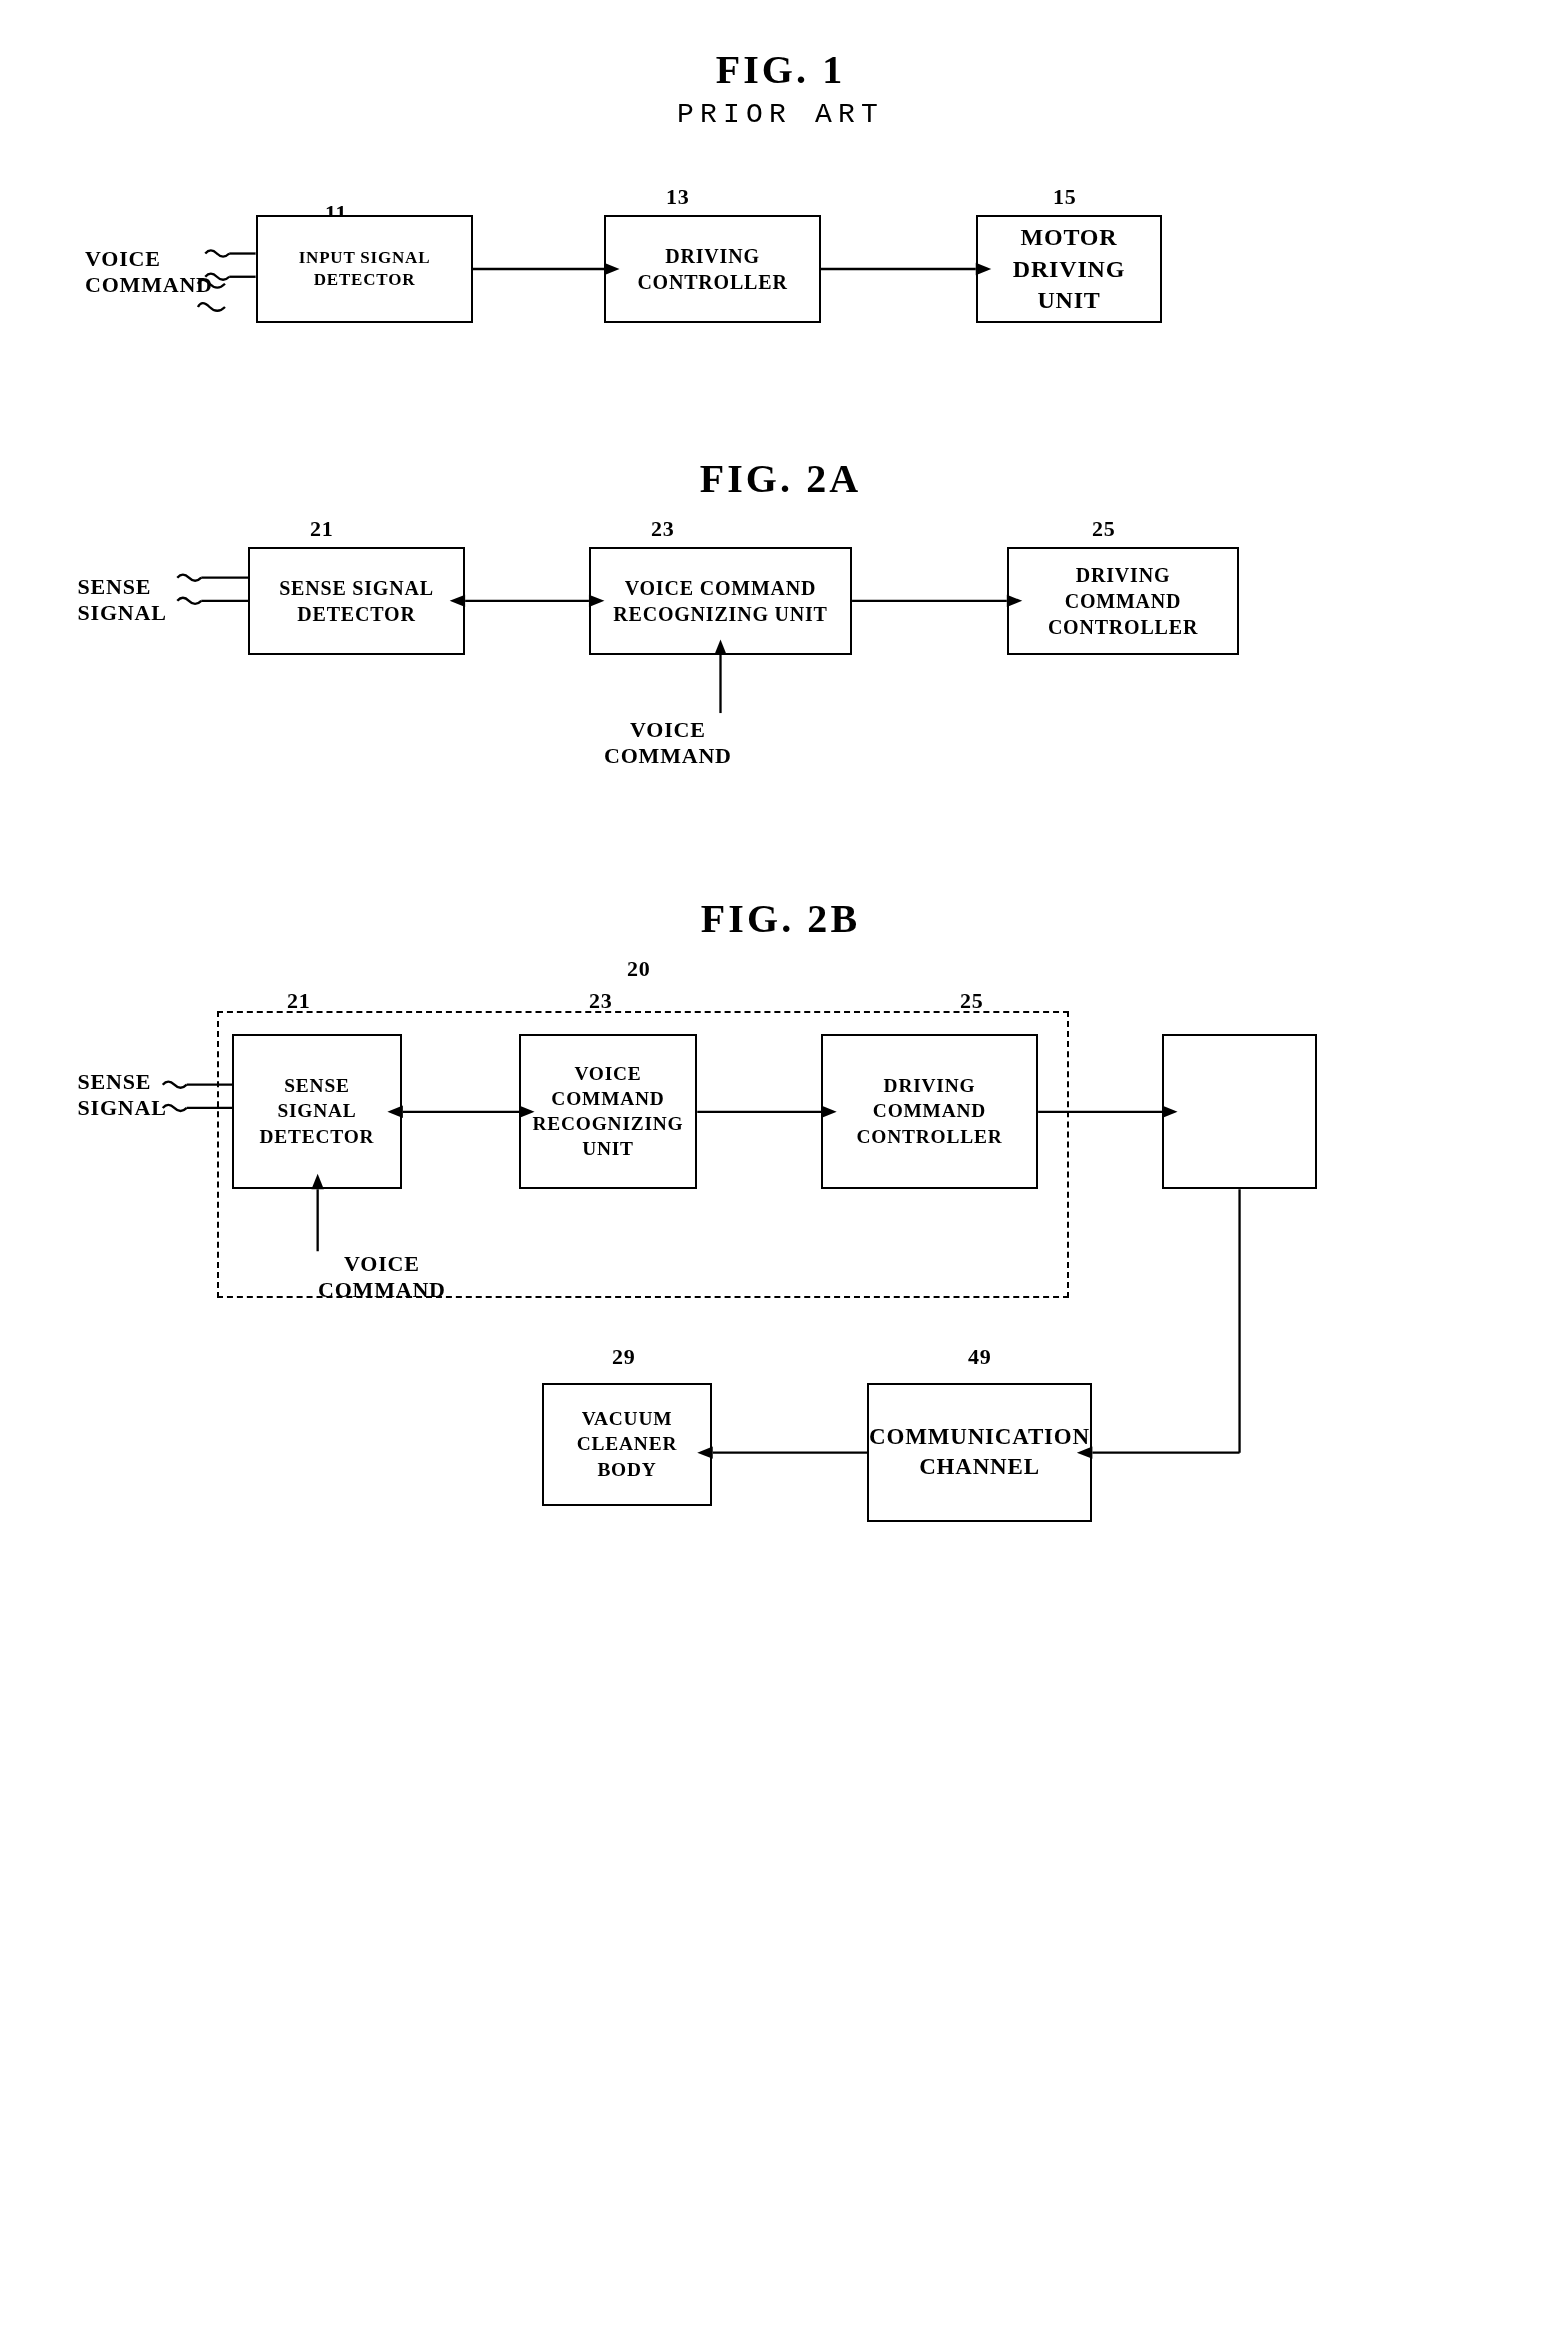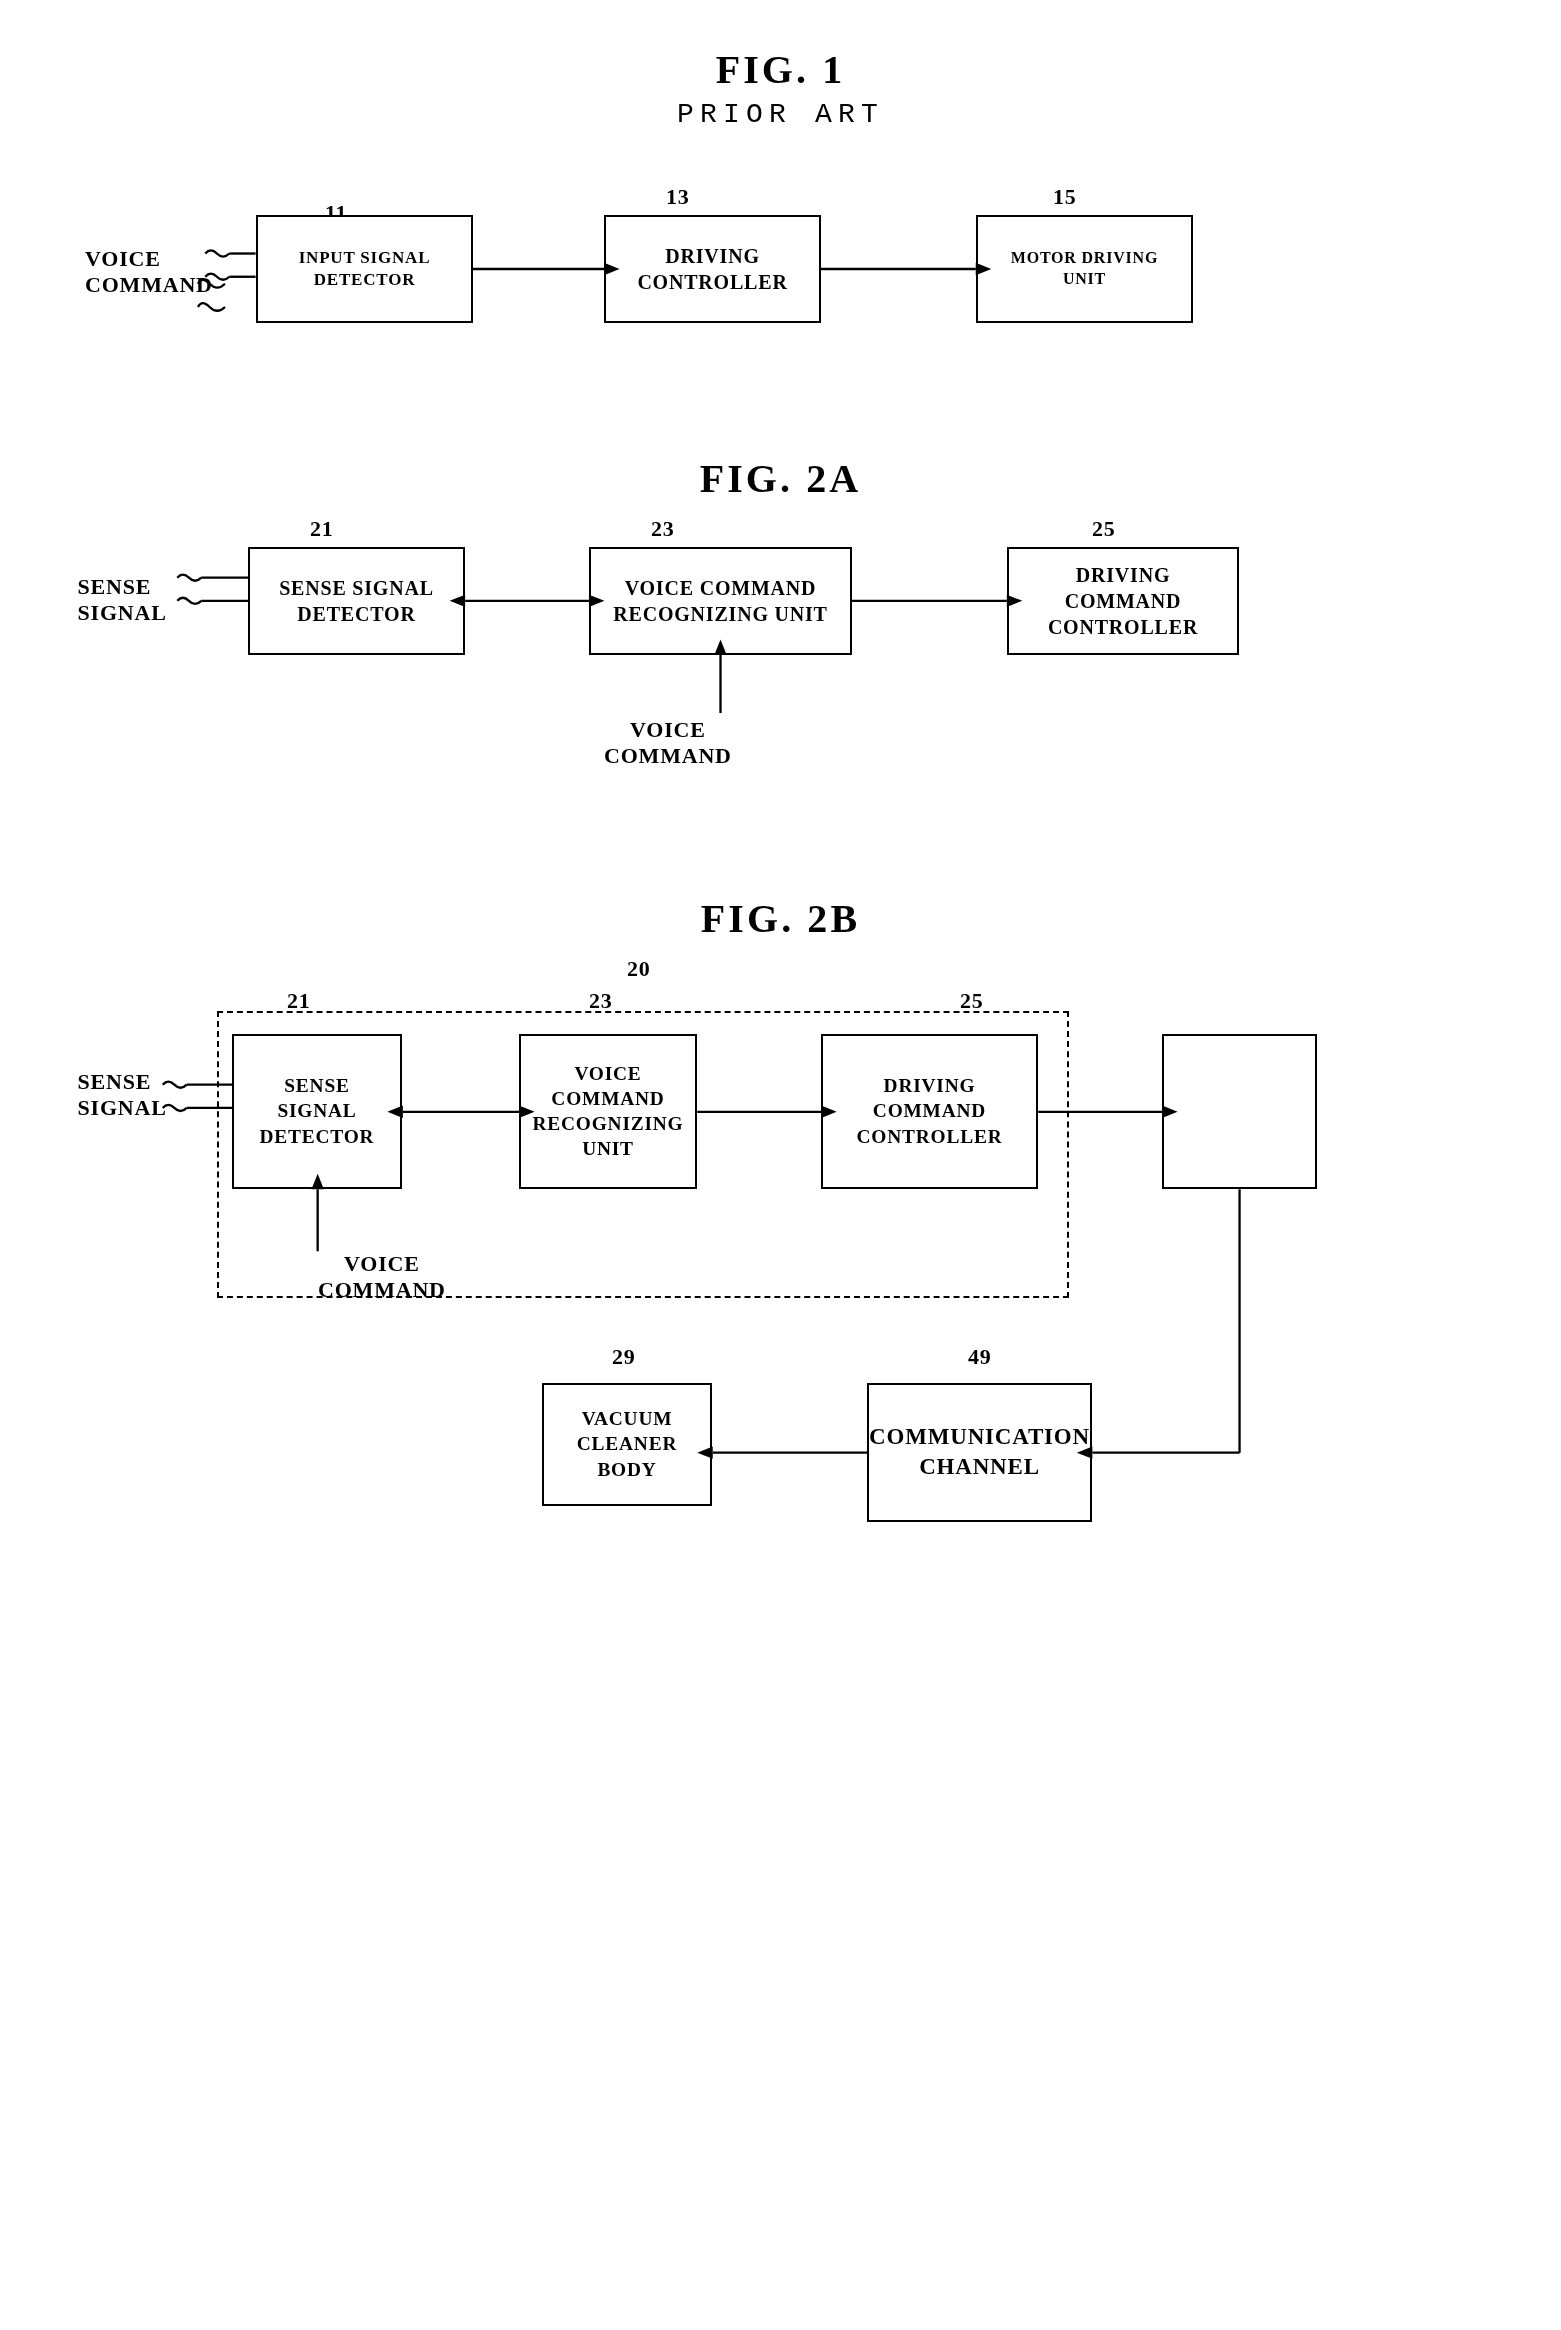--- a/index.html
+++ b/index.html
@@ -112,21 +112,21 @@
       <svg style="position:absolute; left:15.5px; top:46px; width:155px; height:139px;" viewBox="0 0 200 180" width="155" height="139">
         <path d="M 155 80 Q 160 70 170 80 Q 180 90 190 80" stroke="#000" stroke-width="3" fill="none"></path>
         <path d="M 155 80 L 190 80" stroke="none" fill="none"></path>
         <path d="M 155 110 Q 160 100 170 110 Q 180 120 190 110" stroke="#000" stroke-width="3" fill="none"></path>
       </svg>
 
       <div class="box" style="left: 194px; top: 39px; width: 217px; height: 108px; font-size: 17px;">INPUT SIGNAL<br>DETECTOR</div>
 
       <div class="box" style="left: 542px; top: 39px; width: 217px; height: 108px; font-size: 20px;">DRIVING<br>CONTROLLER</div>
 
-      <div class="box" style="left: 914px; top: 39px; width: 217px; height: 108px; font-size: 16px;">MOTOR DRIVING<br>UNIT</div>
+      <div class="box" style="left: 914px; top: 39px; width: 186px; height: 108px; font-size: 24px;">MOTOR DRIVING<br>UNIT</div>
 
       <svg style="position:absolute;top:0;left:0;width:1239px;height:217px;" viewBox="0 0 1600 280" width="1239" height="217">
 
         <path d="M 185 100 Q 192 92 200 100 Q 208 108 216 100" stroke="#000" stroke-width="3" fill="none"></path>
         <path d="M 185 130 Q 192 122 200 130 Q 208 138 216 130" stroke="#000" stroke-width="3" fill="none"></path>
         <line x1="216" y1="100" x2="250" y2="100" stroke="#000" stroke-width="3"></line>
         <line x1="216" y1="130" x2="250" y2="130" stroke="#000" stroke-width="3"></line>
 
         <line x1="530" y1="120" x2="700" y2="120" stroke="#000" stroke-width="3"></line>
         <polygon points="700,112 720,120 700,128" fill="#000"></polygon>

